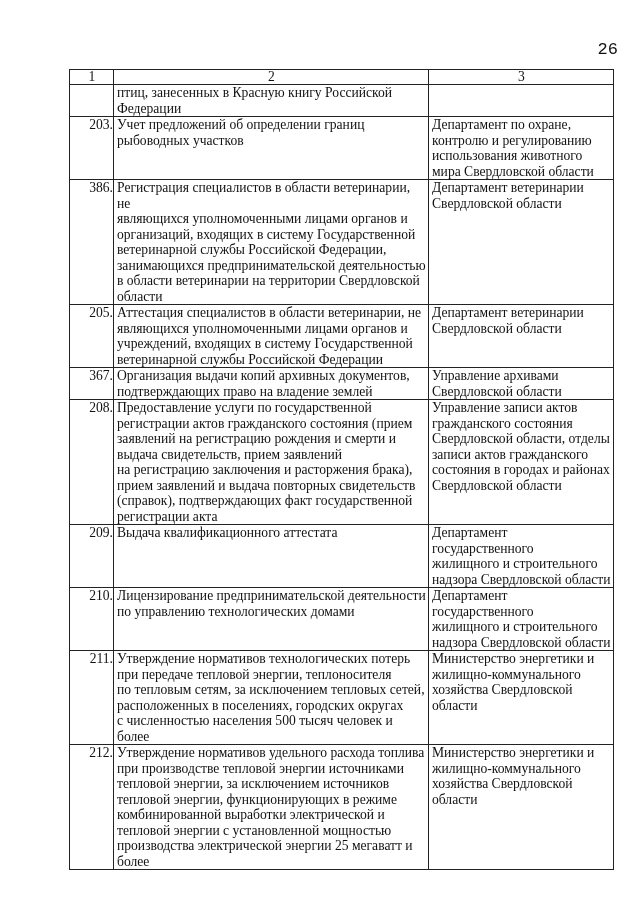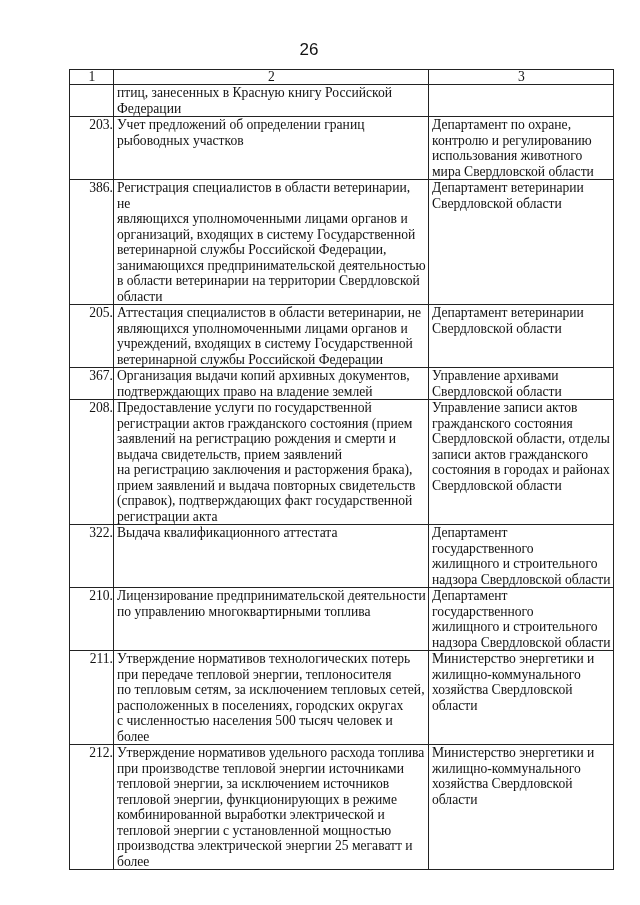--- a/index.html
+++ b/index.html
@@ -1,19 +1,19 @@
 <!DOCTYPE html>
 <html><head>
 <meta charset="utf-8">
 <style>
   html, body { margin: 0; padding: 0; background: #ffffff; }
   body { width: 640px; height: 905px; position: relative; overflow: hidden;
          font-family: "Liberation Serif", serif; color: #111; }
-  .page-number { position: absolute; top: 40px; left: 0; width: 618px; text-align: center;
-                 font-size: 17px; font-family: Liberation Sans, sans-serif; }
+  .page-number { position: absolute; top: 40px; left: 0; width: 618px; text-align: right;
+                 font-size: 17px; font-family: Liberation Mono, monospace; }
   table { position: absolute; left: 69px; top: 69px; width: 544px; border-collapse: collapse;
           table-layout: fixed; font-size: 13.6px; line-height: 15.5px; }
   col.c1 { width: 44px; } col.c2 { width: 315px; } col.c3 { width: 185px; }
   td, th { border: 1px solid #222; vertical-align: top; padding: 0 2px 0 3px; }
   th { font-weight: normal; text-align: center; height: 14px; line-height: 14px; }
   td.num { text-align: right; padding: 0; }
   td.txt { white-space: pre-line; margin-top: 10px; }
 </style>
 </head>
 <body>
@@ -88,30 +88,30 @@
 (справок), подтверждающих факт государственной
 регистрации акта</td>
         <td class="txt">Управление записи актов
 гражданского состояния
 Свердловской области, отделы
 записи актов гражданского
 состояния в городах и районах
 Свердловской области</td>
       </tr>
       <tr>
-        <td class="num">322.</td>
+        <td class="num">209.</td>
         <td class="txt">Выдача квалификационного аттестата</td>
         <td class="txt">Департамент государственного
 жилищного и строительного
 надзора Свердловской области</td>
       </tr>
       <tr>
         <td class="num">210.</td>
         <td class="txt">Лицензирование предпринимательской деятельности
-по управлению многоквартирными топлива</td>
+по управлению технологических домами</td>
         <td class="txt">Департамент государственного
 жилищного и строительного
 надзора Свердловской области</td>
       </tr>
       <tr>
         <td class="num">211.</td>
         <td class="txt">Утверждение нормативов технологических потерь
 при передаче тепловой энергии, теплоносителя
 по тепловым сетям, за исключением тепловых сетей,
 расположенных в поселениях, городских округах

